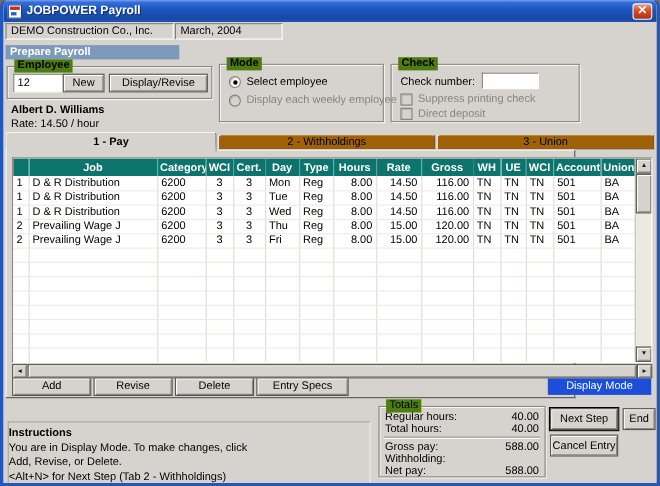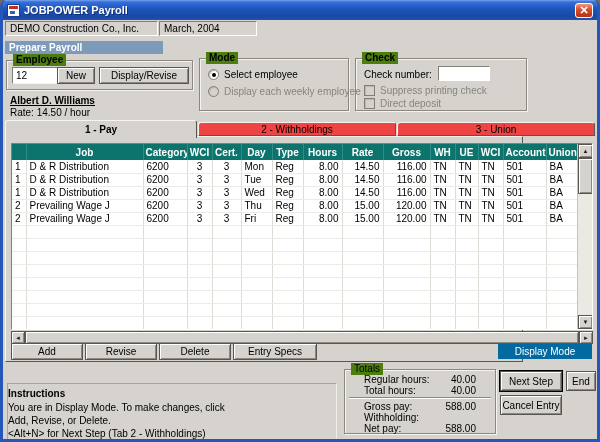--- a/index.html
+++ b/index.html
@@ -37,48 +37,48 @@
   .radio.sel::after{content:'';position:absolute;left:3px;top:3px;width:4px;height:4px;border-radius:50%;background:#000;}
   .radio.dis{background:#d6d3ce;}
   .checkbox{width:11px;height:11px;background:#d6d3ce;border:1px solid #807e76;box-shadow:inset 1px 1px 1px #b8b6ae;flex:0 0 auto;}
   .optrow{display:flex;align-items:center;gap:5px;position:absolute;white-space:nowrap;}
   .dis-label{color:#87847b;}
   .textbox{background:#fff;border:1px solid;border-color:#808078 #fff #fff #808078;height:15px;font-size:10px;
     padding:0 2px;width:52px;font-family:inherit;}
   .tab{position:absolute;background:#d6d3ce;display:flex;align-items:center;justify-content:center;
     font-size:10px;border:1px solid;border-color:#f6f4f0 #58564f #d6d3ce #f6f4f0;border-radius:3px 3px 0 0;cursor:default;}
   .tab.active{top:100px;height:18px;font-weight:bold;z-index:3;border-bottom:none;}
-  .tab.inactive{top:102px;height:14px;z-index:0;border-bottom:1px solid #58564f;background:#ef4444;}
+  .tab.inactive{top:102px;height:14px;z-index:0;border-bottom:1px solid #58564f;background:#a16207;}
   .tabpanel{left:2px;top:116px;width:518px;height:226px;background:#d6d3ce;z-index:1;
     border:1px solid;border-color:#f6f4f0 #58564f #58564f #f6f4f0;}
   .grid-wrap{position:absolute;left:5px;top:6px;width:582px;height:187px;background:#fff;
     border:1px solid;border-color:#808078 #fff #fff #808078;overflow:hidden;}
   table.grid{border-collapse:collapse;table-layout:fixed;width:566px;}
   table.grid th{background:#0d736d;color:#fff;font-size:10px;font-weight:bold;height:16px;
     border-right:1px solid #2f8d87;padding:0 2px;overflow:hidden;white-space:nowrap;text-align:center;}
   table.grid td{font-size:10px;height:13px;padding:0 3px;border-right:1px solid #dedcd4;
     border-bottom:1px solid #ecece6;overflow:hidden;white-space:nowrap;background:#fff;}
   td.al{text-align:left;} td.ac{text-align:center;} td.ar{text-align:right;}
   .vscroll{position:absolute;right:0;top:0;width:15px;height:100%;background:#ece9e2;border-left:1px solid #c6c4bc;}
   .sb-btn{background:#d6d3ce;border:1px solid #58564f;box-shadow:inset 1px 1px 0 #fff,inset -1px -1px 0 #8a887f;
     display:flex;align-items:center;justify-content:center;font-size:6px;color:#1a1a1a;}
   .vs-up{position:absolute;top:0;left:0;width:15px;height:14px;}
   .vs-down{position:absolute;bottom:0;left:0;width:15px;height:14px;}
   .vs-thumb{position:absolute;left:0;top:14px;width:15px;height:36px;background:#d6d3ce;border:1px solid #58564f;
     box-shadow:inset 1px 1px 0 #fff,inset -1px -1px 0 #8a887f;}
   .hscroll{position:absolute;left:5px;top:194px;width:582px;height:13px;background:#ece9e2;display:flex;}
   .hs-btn{width:14px;height:13px;}
   .hs-thumb{flex:1;background:#d6d3ce;border:1px solid #58564f;box-shadow:inset 1px 1px 0 #fff,inset -1px -1px 0 #8a887f;}
-  .mode-indicator{position:absolute;left:492px;top:207px;width:94px;height:15px;background:#0369a1;color:#fff;
+  .mode-indicator{position:absolute;left:492px;top:207px;width:94px;height:15px;background:#1d4ed8;color:#fff;
     display:flex;align-items:center;justify-content:center;font-size:10px;}
   .instructions{background:#d6d3ce;border:1px solid;border-color:#a8a69c #f0eee8 #f0eee8 #a8a69c;padding:3px 0;line-height:13px;margin-top:16px;}
   .instructions .ititle{font-weight:bold;margin-bottom:1px;}
-  .trow{display:flex;justify-content:space-between;padding:0 19px;height:11px;line-height:11px;}
+  .trow{display:flex;justify-content:space-between;padding:0 5px;height:11px;line-height:11px;}
   .tdiv{height:2px;border-top:1px solid #8b897f;border-bottom:1px solid #fff;margin:1px 4px 2px 4px;}
-  .bold{font-weight:bold;text-decoration:underline;}
+  .bold{font-weight:bold;}
 </style>
 </head>
 <body>
 
 <div class="win">
 
   <div class="titlebar">
     <span class="app-icon"></span>
     <span class="title-text">JOBPOWER Payroll</span>
     <span class="close-btn">✕</span>

